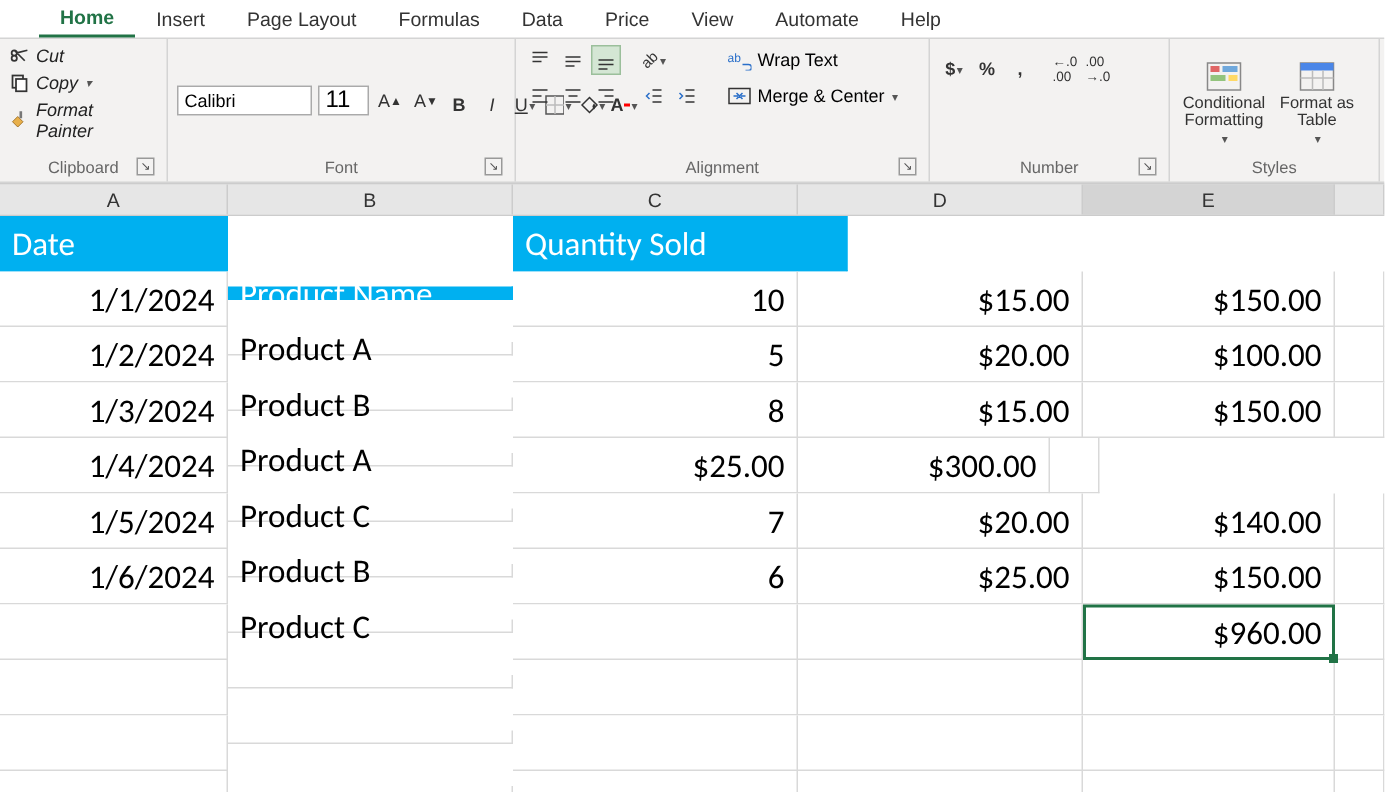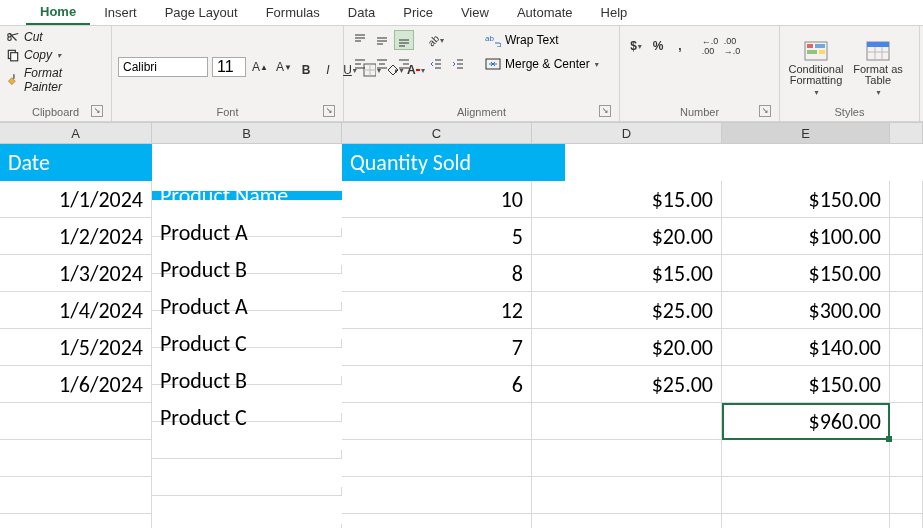--- a/index.html
+++ b/index.html
@@ -441,21 +441,20 @@
         <div class="cell cellA">1/3/2024</div>
         <div class="cell cellB">Product A</div>
         <div class="cell cellC">8</div>
         <div class="cell cellD">$15.00</div>
         <div class="cell cellE">$150.00</div>
         <div class="cell cellF"></div>
       </div>
       <div class="grow">
         <div class="cell cellA">1/4/2024</div>
         <div class="cell cellB">Product C</div>
-        <div class="cell cellC">12</div>
         <div class="cell cellD">$25.00</div>
         <div class="cell cellE">$300.00</div>
         <div class="cell cellF"></div>
       </div>
       <div class="grow">
         <div class="cell cellA">1/5/2024</div>
         <div class="cell cellB">Product B</div>
         <div class="cell cellC">7</div>
         <div class="cell cellD">$20.00</div>
         <div class="cell cellE">$140.00</div>

